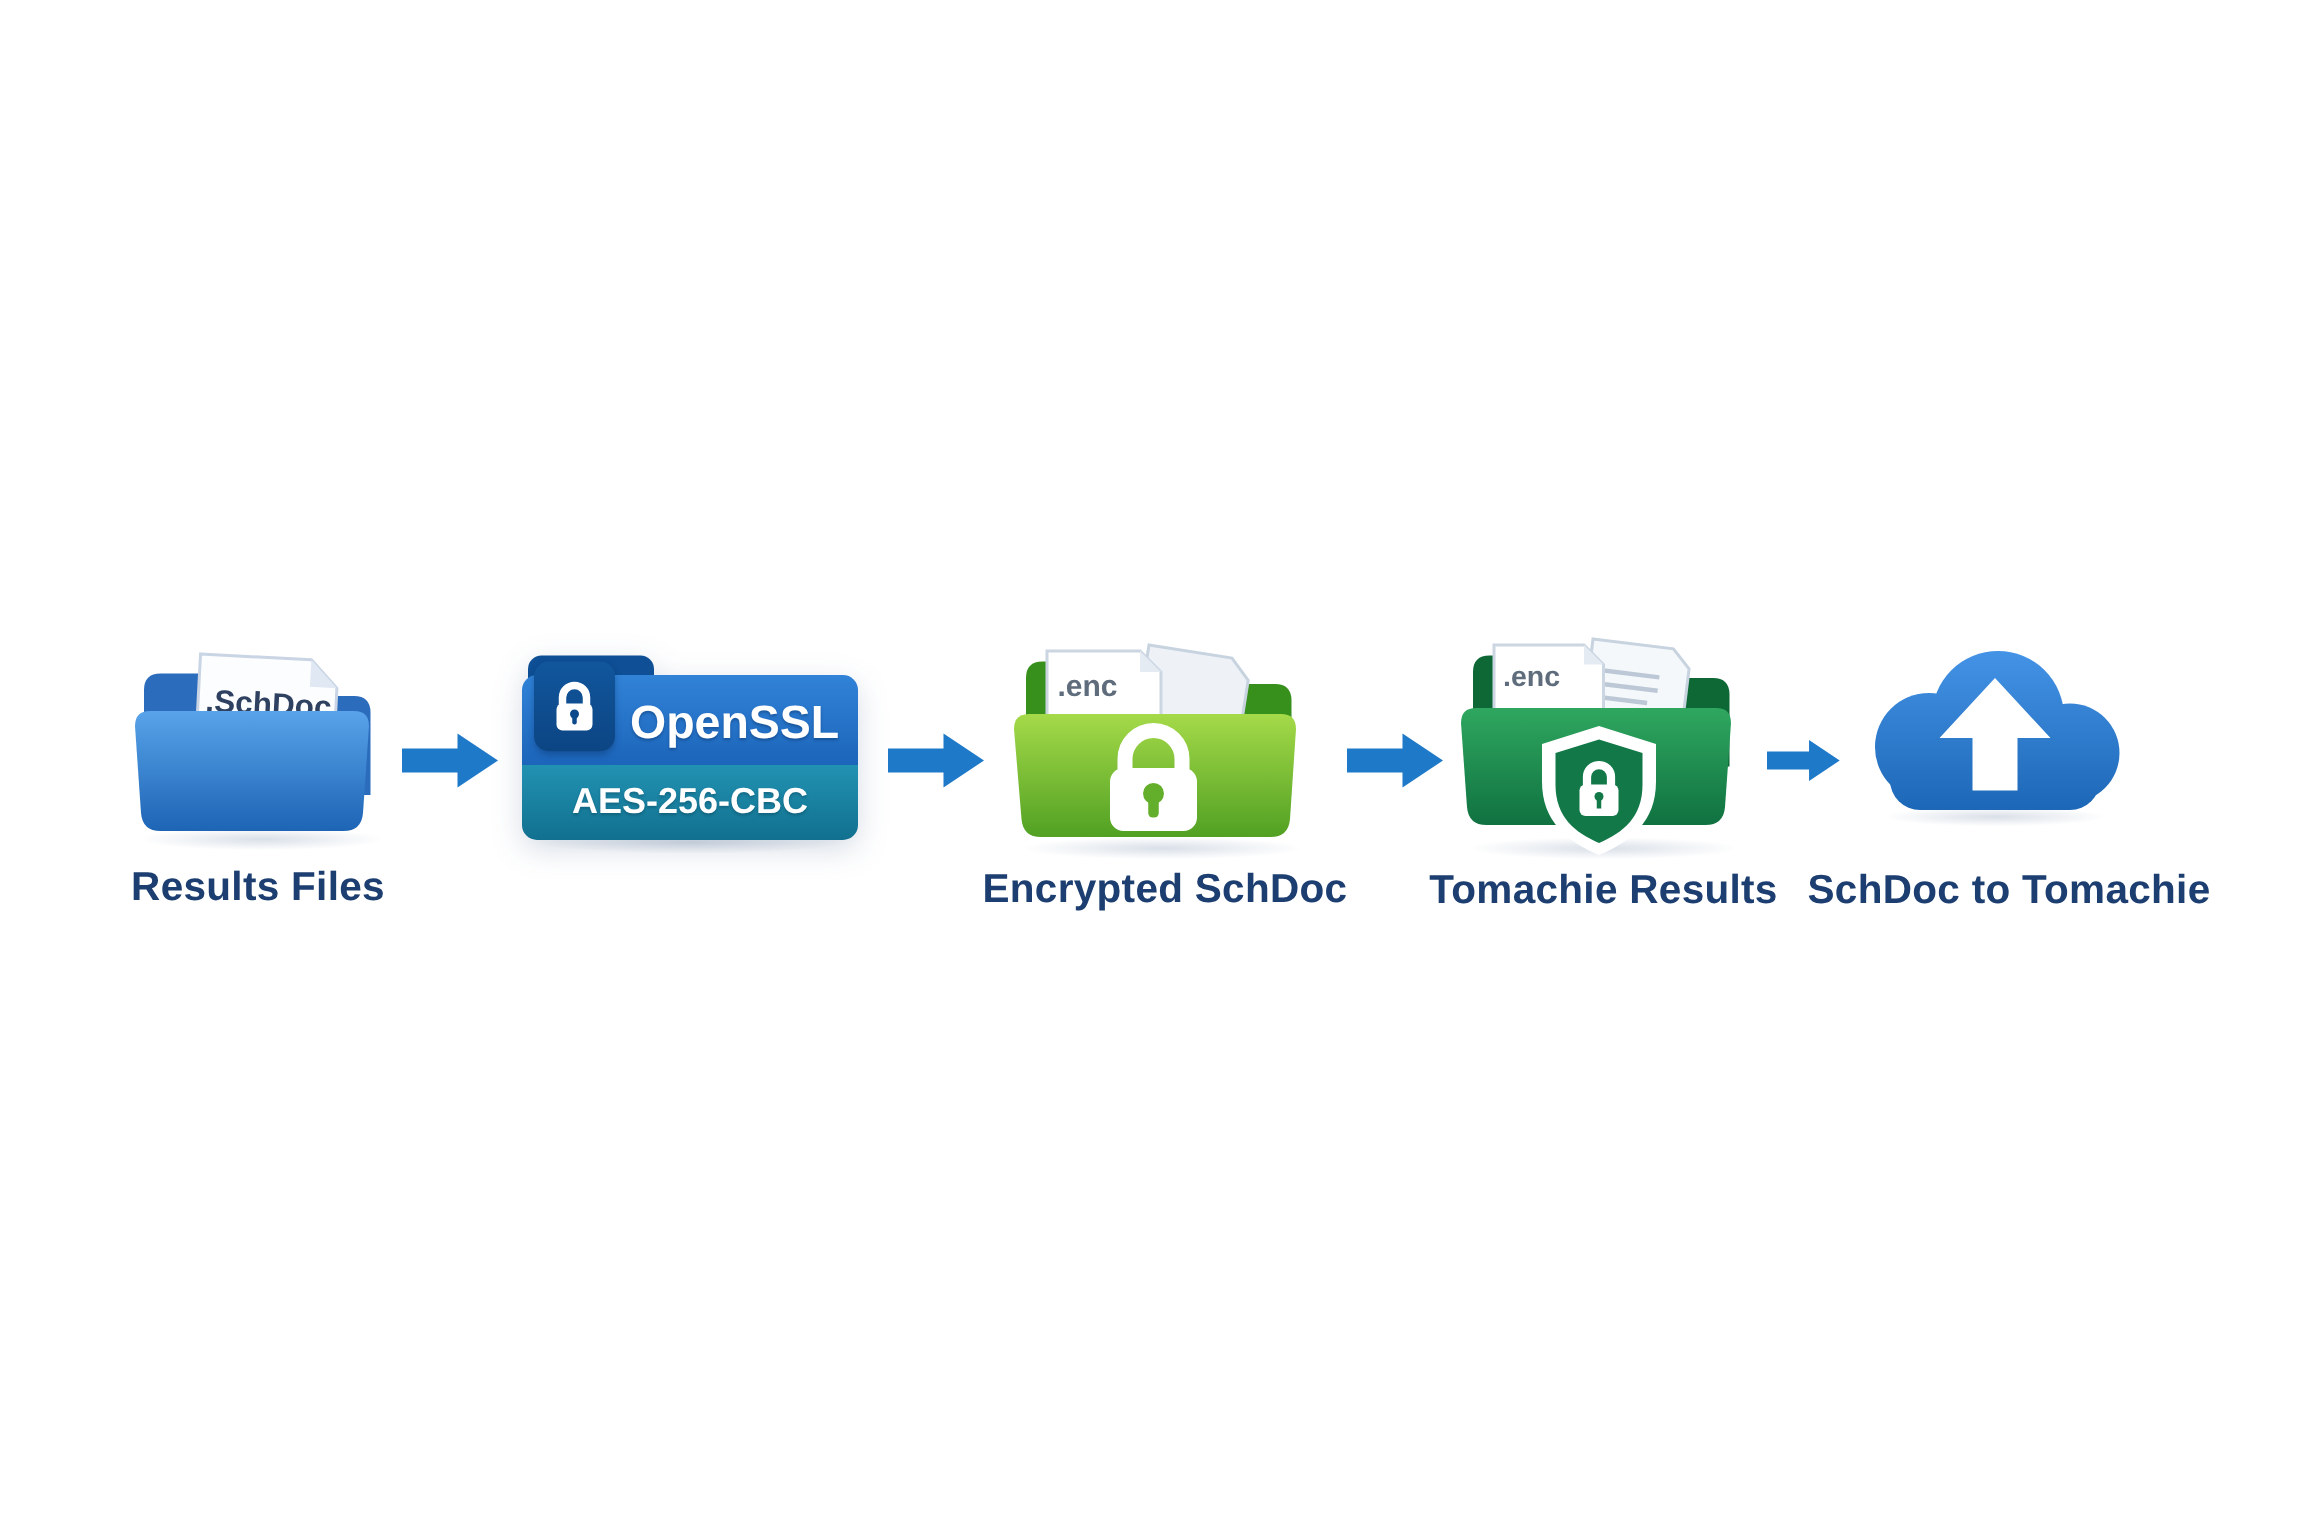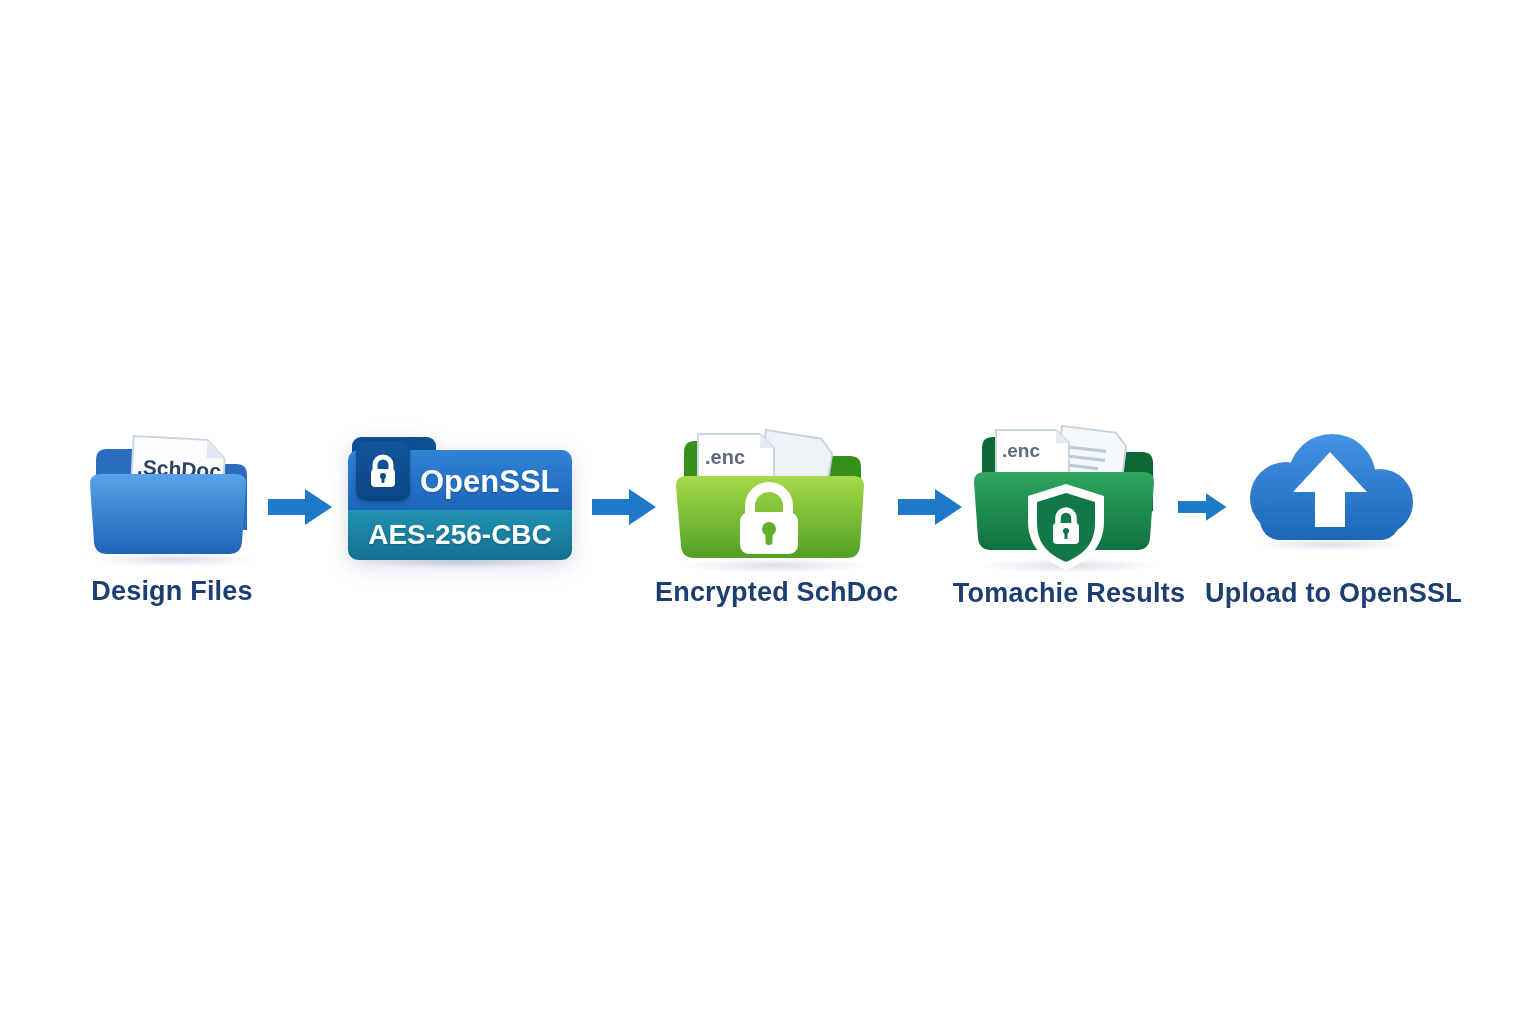--- a/index.html
+++ b/index.html
@@ -9,21 +9,21 @@
   .stage-label{position:absolute;font-weight:700;font-size:27px;color:#1c3e70;text-align:center;white-space:nowrap;letter-spacing:.2px}
   .shadow{position:absolute;border-radius:50%;background:radial-gradient(ellipse at center,rgba(35,70,120,.17) 0%,rgba(35,70,120,0) 70%)}
   .arrow{position:absolute}
 
   
   .openssl-box{position:absolute;left:348px;top:450px;width:224px;height:110px;border-radius:10px;filter:drop-shadow(0 6px 10px rgba(25,60,110,.18))}
   .openssl-tab{position:absolute;left:4px;top:-13px;width:84px;height:26px;border-radius:9px 9px 0 0;background:#0e4f95}
   .openssl-top{position:absolute;left:0;top:0;right:0;height:64px;border-radius:10px 10px 0 0;background:linear-gradient(#3183d8,#1a63b8);display:flex;align-items:center}
   .openssl-bottom{position:absolute;left:0;top:60px;right:0;height:50px;border-radius:0 0 10px 10px;background:linear-gradient(#2292b2,#11708f);display:flex;align-items:center;justify-content:center}
   .openssl-title{color:#fff;font-weight:700;font-size:31px;margin-left:72px;text-shadow:0 1px 2px rgba(0,30,70,.35)}
-  .openssl-cipher{color:#fff;font-weight:700;font-size:28px;text-shadow:0 1px 2px rgba(0,40,60,.3)}
+  .openssl-cipher{color:#fff;font-weight:700;font-size:24px;text-shadow:0 1px 2px rgba(0,40,60,.3)}
   .lock-badge{position:absolute;left:8px;top:-9px;width:54px;height:60px;border-radius:10px;background:linear-gradient(#11569c,#0c4584);display:flex;align-items:center;justify-content:center;z-index:2;box-shadow:0 2px 4px rgba(10,40,90,.35)}
 </style>
 </head>
 <body>
 
 <div class="shadow" style="left:92px;top:552px;width:165px;height:15px"></div>
 <div class="shadow" style="left:356px;top:554px;width:208px;height:15px"></div>
 <div class="shadow" style="left:680px;top:558px;width:190px;height:15px"></div>
 <div class="shadow" style="left:978px;top:558px;width:182px;height:15px"></div>
 <div class="shadow" style="left:1255px;top:538px;width:150px;height:13px"></div>
@@ -38,21 +38,21 @@
     </defs>
     <path d="M14 34 q0-11 11-11 h34 q8 0 12 6 l7 9 h76 q11 0 11 11 v55 H14 z" fill="#2b6cbd"></path>
     <g transform="translate(52 4) rotate(3)">
       <path d="M0 6 h74 l18 18 v54 H0 z" fill="#fcfdfe" stroke="#c9d4e4" stroke-width="2"></path>
       <path d="M74 6 l18 18 h-18 z" fill="#e0e8f3"></path>
       <text x="5" y="44" font-size="21" font-weight="700" font-family="Liberation Sans, sans-serif" fill="#2f4160">.SchDoc</text>
     </g>
     <path d="M8 58 q0-10 10-10 h136 q10 0 10 10 l-4 58 q-1 12 -13 12 H25 q-12 0 -13 -12 z" fill="url(#g1)"></path>
   </svg>
 </div>
-<div class="stage-label" style="left:57px;top:576px;width:230px">Design Files</div>
+<div class="stage-label" style="left:57px;top:576px;width:230px">Results Files</div>
 
 <svg class="arrow" style="left:268px;top:486px" width="66" height="42" viewBox="0 0 66 42">
   <polygon points="0,13 37,13 37,3 64,21 37,39 37,29 0,29" fill="#1f79c9"></polygon>
 </svg>
 
 <div class="openssl-box">
   <div class="openssl-tab"></div>
   <div class="openssl-top">
     <div class="openssl-title">OpenSSL</div>
   </div>
@@ -148,13 +148,13 @@
     </defs>
     <g fill="url(#g5)">
       <circle cx="54" cy="72" r="36"></circle>
       <circle cx="100" cy="52" r="44"></circle>
       <circle cx="148" cy="76" r="33"></circle>
       <path d="M28 76 h140 v18 a20 20 0 0 1 -20 20 H48 a20 20 0 0 1 -20 -20 z"></path>
     </g>
     <path d="M98 26 L135 66 H113 V101 H83 V66 H61 z" fill="#ffffff"></path>
   </svg>
 </div>
-<div class="stage-label" style="left:1205px;top:578px;width:250px">Upload to OpenSSL</div>
+<div class="stage-label" style="left:1205px;top:578px;width:250px">SchDoc to Tomachie</div>
 
 </body></html>

